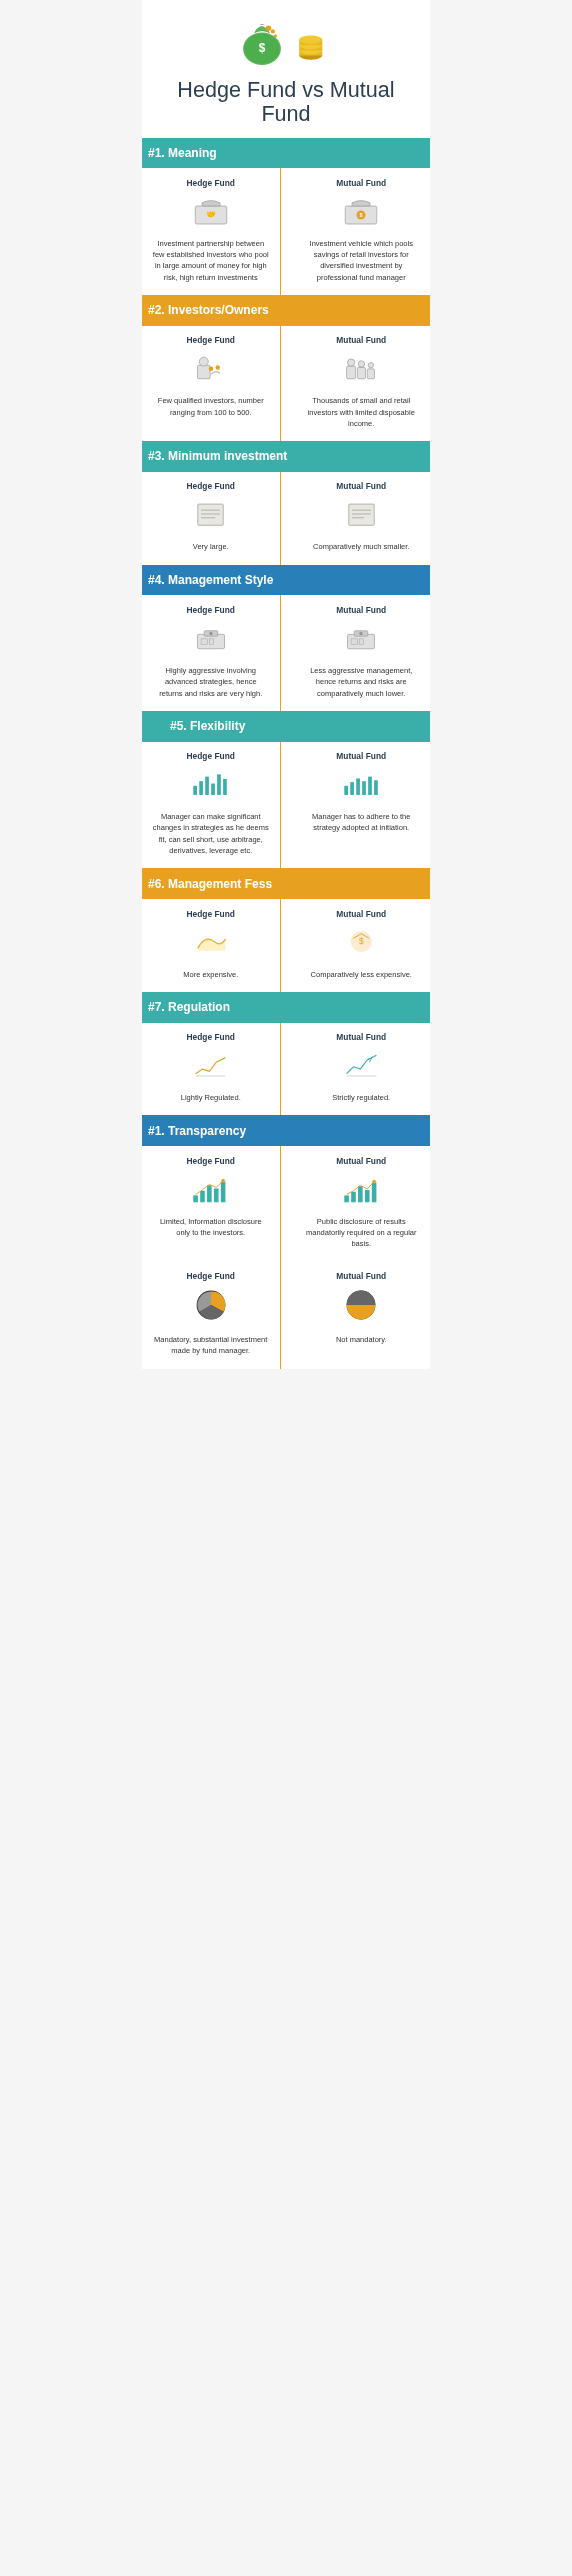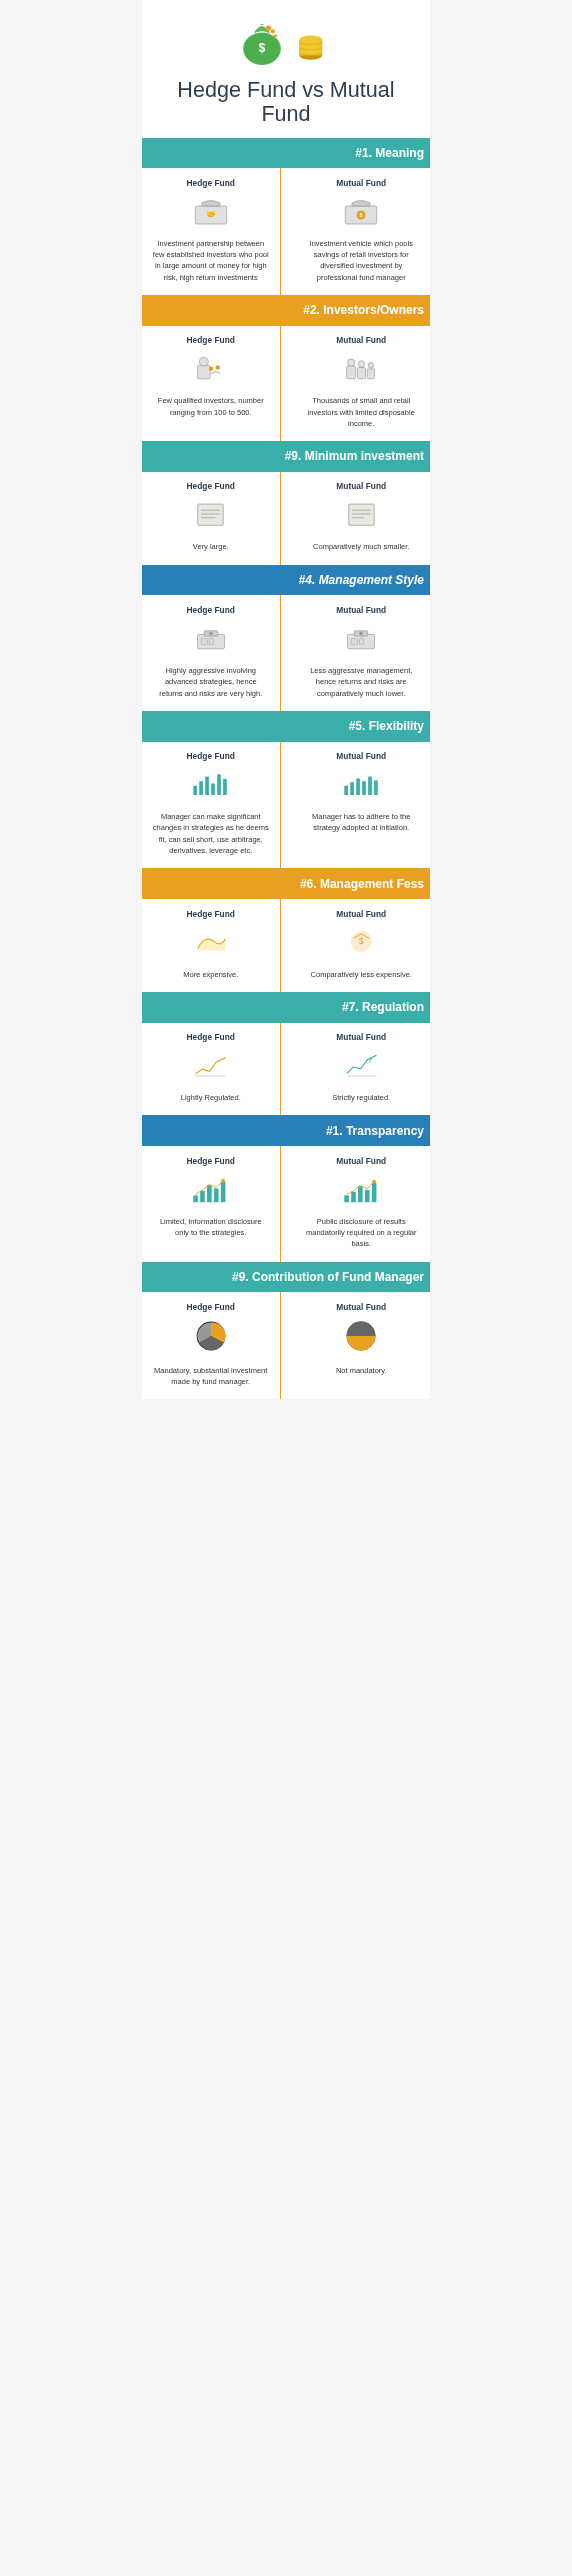--- a/index.html
+++ b/index.html
@@ -37,21 +37,21 @@
       font-weight: 400;
       color: #2c3e50;
       text-align: center;
       line-height: 1.1;
       padding: 6px 12px;
     }
 
     
     .section-header {
       padding: 8.4px 6px;
-      text-align: right;
+      text-align: left;
       font-size: 12px;
       font-weight: 700;
       color: #fff;
       margin: 0;
     }
 
     
     .section-body {
       background: #fff;
       display: flex;
@@ -180,21 +180,21 @@
       <circle cx="41" cy="27" r="7" fill="#e0e0e0" stroke="#999" stroke-width="1.5"></circle>
       <rect x="54" y="38" width="16" height="22" rx="3" fill="#e0e0e0" stroke="#999" stroke-width="1.5"></rect>
       <circle cx="62" cy="30" r="6" fill="#e0e0e0" stroke="#999" stroke-width="1.5"></circle>
     </svg></div>
         <div class="col-text">Thousands of small and retail investors with limited disposable income.</div>
       </div>
     </div>
   </div>
       <div>
     <div class="section-header" style="background:#3aafa9;">
-      <span>#9. Minimum investment</span>
+      <span>#3. Minimum investment</span>
     </div>
     <div class="section-body">
       <div class="col col-left">
         <div class="col-label">Hedge Fund</div>
         <div class="col-icon"><svg width="33" height="33" viewBox="0 0 70 70">
       <rect x="8" y="15" width="54" height="45" rx="2" fill="#e8e8e0" stroke="#999" stroke-width="1.5"></rect>
       <line x1="15" y1="28" x2="55" y2="28" stroke="#999" stroke-width="1.5"></line>
       <line x1="15" y1="36" x2="55" y2="36" stroke="#999" stroke-width="1.5"></line>
       <line x1="15" y1="44" x2="45" y2="44" stroke="#999" stroke-width="1.5"></line>
     </svg></div>
@@ -206,21 +206,21 @@
       <rect x="8" y="15" width="54" height="45" rx="2" fill="#e8e8e0" stroke="#999" stroke-width="1.5"></rect>
       <line x1="15" y1="28" x2="55" y2="28" stroke="#999" stroke-width="1.5"></line>
       <line x1="15" y1="36" x2="55" y2="36" stroke="#999" stroke-width="1.5"></line>
       <line x1="15" y1="44" x2="40" y2="44" stroke="#999" stroke-width="1.5"></line>
     </svg></div>
         <div class="col-text">Comparatively much smaller.</div>
       </div>
     </div>
   </div>
       <div>
-    <div class="section-header" style="background:#2980b9;font-style:italic;">
+    <div class="section-header" style="background:#2980b9;">
       <span>#4. Management Style</span>
     </div>
     <div class="section-body">
       <div class="col col-left">
         <div class="col-label">Hedge Fund</div>
         <div class="col-icon"><svg width="36" height="33" viewBox="0 0 80 70">
       <rect x="10" y="28" width="60" height="32" rx="3" fill="#e0e0e0" stroke="#999" stroke-width="1.5"></rect>
       <rect x="25" y="20" width="30" height="12" rx="2" fill="#ccc" stroke="#999" stroke-width="1.5"></rect>
       <circle cx="40" cy="26" r="4" fill="#999"></circle>
       <rect x="18" y="38" width="14" height="12" fill="#ddd" stroke="#999" stroke-width="1"></rect>
@@ -329,41 +329,38 @@
         <div class="col-label">Hedge Fund</div>
         <div class="col-icon"><svg width="39" height="33" viewBox="0 0 85 70">
       <rect x="5" y="50" width="10" height="15" fill="#3aafa9"></rect>
       <rect x="20" y="40" width="10" height="25" fill="#3aafa9"></rect>
       <rect x="35" y="28" width="10" height="37" fill="#3aafa9"></rect>
       <rect x="50" y="35" width="10" height="30" fill="#3aafa9"></rect>
       <rect x="65" y="20" width="10" height="45" fill="#3aafa9"></rect>
       <polyline points="10,48 25,38 40,26 55,33 70,18" stroke="#e8a020" stroke-width="2" fill="none"></polyline>
       <circle cx="70" cy="18" r="4" fill="#e8a020"></circle>
     </svg></div>
-        <div class="col-text">Limited, Information disclosure only to the strategies.</div>
+        <div class="col-text">Limited, Information disclosure only to the investors.</div>
       </div>
       <div class="col">
         <div class="col-label">Mutual Fund</div>
         <div class="col-icon"><svg width="39" height="33" viewBox="0 0 85 70">
       <rect x="5" y="50" width="10" height="15" fill="#3aafa9"></rect>
       <rect x="20" y="42" width="10" height="23" fill="#3aafa9"></rect>
       <rect x="35" y="30" width="10" height="35" fill="#3aafa9"></rect>
       <rect x="50" y="38" width="10" height="27" fill="#3aafa9"></rect>
       <rect x="65" y="22" width="10" height="43" fill="#3aafa9"></rect>
       <polyline points="10,48 25,40 40,28 55,36 70,20" stroke="#e8a020" stroke-width="2" fill="none"></polyline>
       <circle cx="70" cy="20" r="4" fill="#e8a020"></circle>
     </svg></div>
         <div class="col-text">Public disclosure of results mandatorily required on a regular basis.</div>
       </div>
     </div>
   </div>
       <div>
-    <div class="section-header" style="background:#3aafa9;">
-      <span>#9. Contribution of Fund Manager</span>
-    </div>
     <div class="section-body">
       <div class="col col-left">
         <div class="col-label">Hedge Fund</div>
         <div class="col-icon"><svg width="36" height="36" viewBox="0 0 80 80">
       <circle cx="40" cy="40" r="32" fill="#333"></circle>
       <path d="M40 40 L40 10 A30 30 0 0 1 68 55Z" fill="#e8a020"></path>
       <path d="M40 40 L68 55 A30 30 0 0 1 14 55Z" fill="#666"></path>
       <path d="M40 40 L14 55 A30 30 0 0 1 40 10Z" fill="#999"></path>
     </svg></div>
         <div class="col-text">Mandatory, substantial investment made by fund manager.</div>

